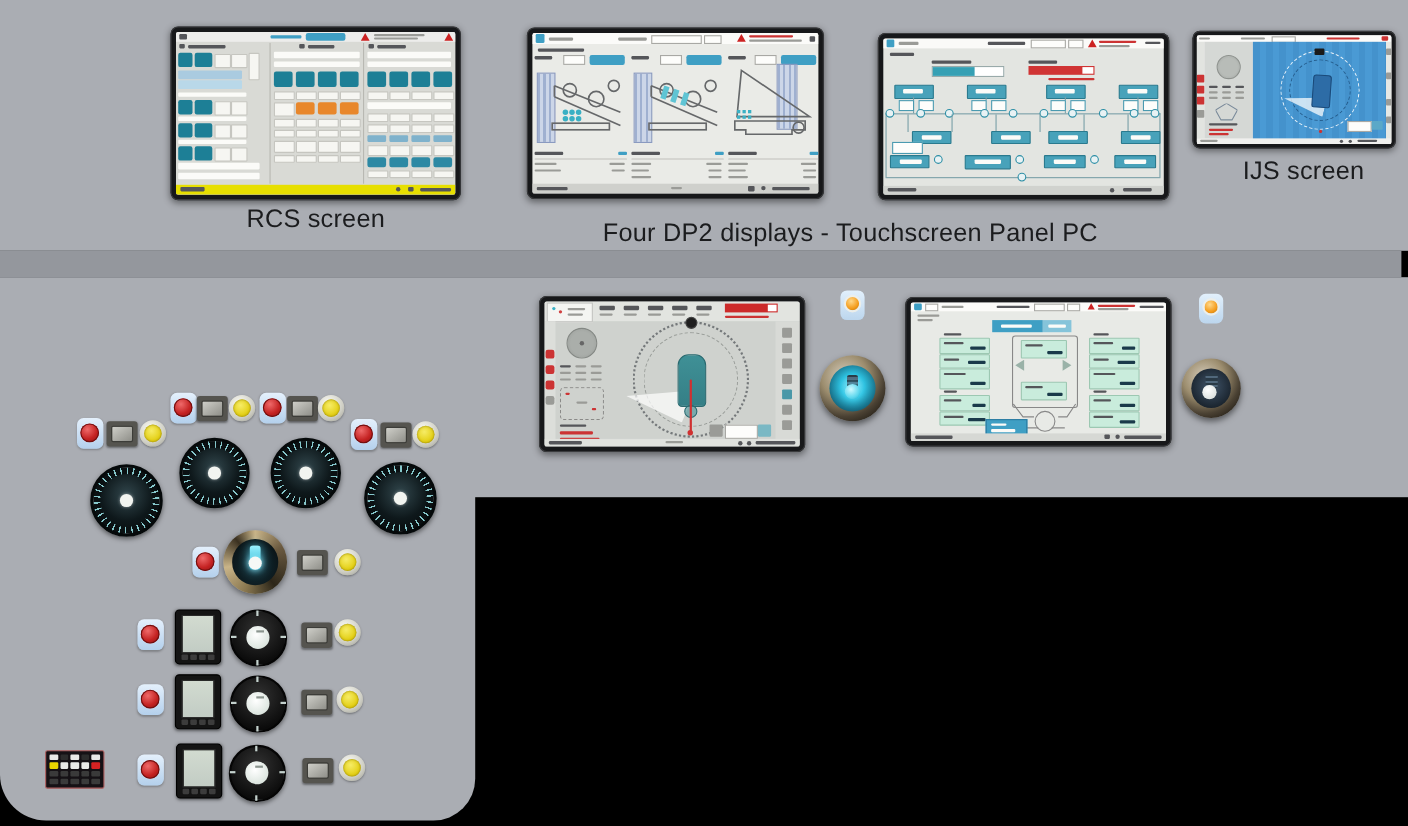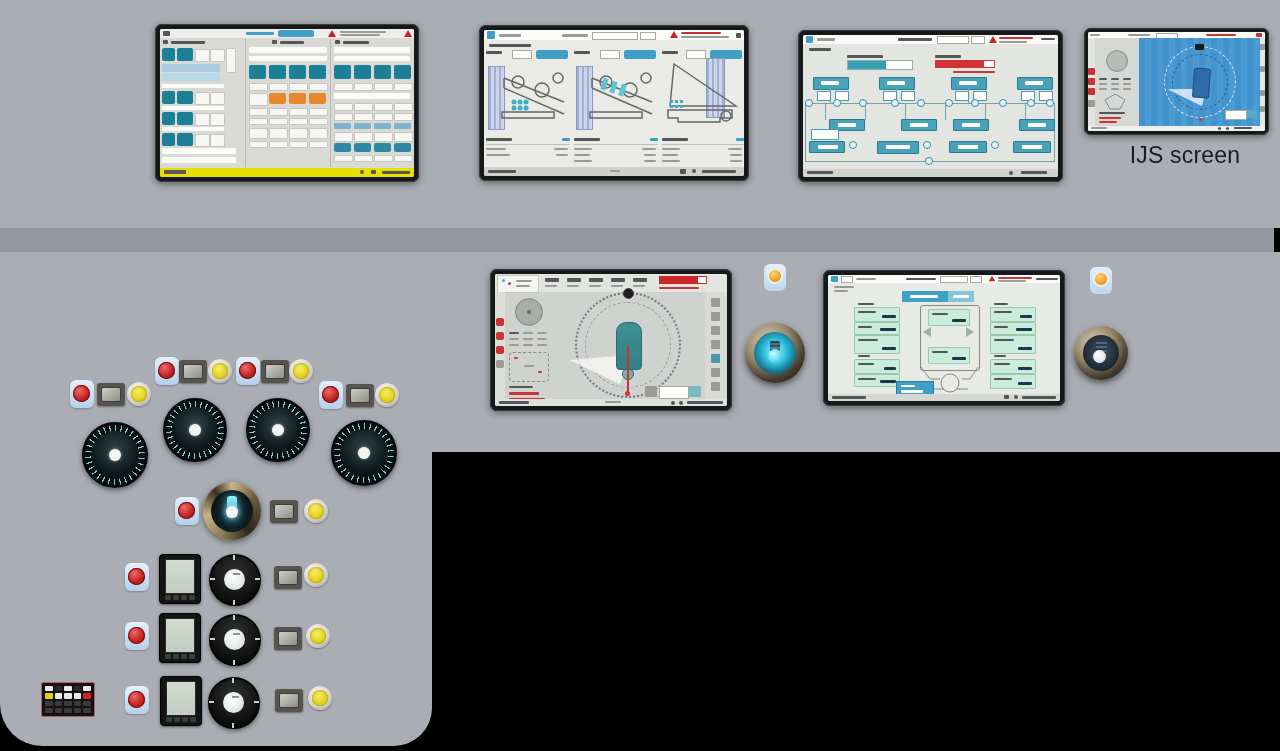--- a/index.html
+++ b/index.html
@@ -229,20 +229,21 @@
           <div class="wbtn" style="left:61px;top:115px;width:17px;height:5px;"></div>
   </div>
   <div class="a" style="left:0;bottom:0;right:0;height:9px;background:#e7df00;">
     <div class="b bd" style="left:4px;top:2px;width:22px;height:4px;"></div>
     <div class="b bd" style="left:200px;top:2px;width:4px;height:4px;border-radius:50%;"></div>
     <div class="b bd" style="left:211px;top:2px;width:5px;height:4px;"></div>
     <div class="b bd" style="left:222px;top:3px;width:28px;height:3px;"></div>
   </div>
  </div>
 </div>
+<div class="caption" style="left:157px;top:186px;width:260px;">RCS screen</div>
 
 <div class="screen" style="left:479px;top:25px;width:270px;height:156px;">
  <div class="inner" style="background:#eaebe7;">
   <div class="a" style="left:0;top:0;right:0;height:10px;background:#fbfbf9;">
     <div class="b bb" style="left:3px;top:1px;width:8px;height:8px;"></div>
     <div class="b bg1" style="left:15px;top:4px;width:22px;height:3px;"></div>
     <div class="b bg1" style="left:78px;top:4px;width:26px;height:3px;"></div>
     <div class="obox" style="left:108px;top:2px;width:44px;height:6px;"></div>
     <div class="obox" style="left:156px;top:2px;width:14px;height:6px;"></div>
     <div class="tri" style="left:186px;top:1px;"></div>
@@ -524,20 +525,21 @@
   <div class="a" style="left:0;bottom:0;right:0;height:5px;background:#f0f0ee;">
     <div class="b bg1" style="left:3px;top:1px;width:16px;height:2px;"></div>
     <div class="b bd" style="left:130px;top:1px;width:3px;height:3px;border-radius:50%;"></div>
     <div class="b bd" style="left:138px;top:1px;width:3px;height:3px;border-radius:50%;"></div>
     <div class="b bd" style="left:146px;top:1px;width:18px;height:2px;"></div>
   </div>
  </div>
 </div>
 <div class="caption" style="left:1085px;top:143px;width:200px;">IJS screen</div>
 
+<div class="caption" style="left:473px;top:199px;width:600px;">Four DP2 displays - Touchscreen Panel PC</div>
 
 <div class="screen" style="left:490px;top:269px;width:242px;height:142px;">
  <div class="inner" style="background:#cfd2ce;">
   <div class="a" style="left:0;top:0;right:0;height:18px;background:#e2e4e0;">
     <div class="a" style="left:2px;top:1px;width:40px;height:16px;background:#f4f5f2;border:1px solid #c2c4c0;">
       <div class="b" style="left:4px;top:3px;width:3px;height:3px;background:#3ab0c4;border-radius:50%;"></div>
       <div class="b" style="left:10px;top:6px;width:3px;height:3px;background:#d04040;border-radius:50%;"></div>
       <div class="b bg1" style="left:18px;top:4px;width:16px;height:2px;"></div>
       <div class="b bg1" style="left:18px;top:9px;width:14px;height:2px;"></div>
     </div>

